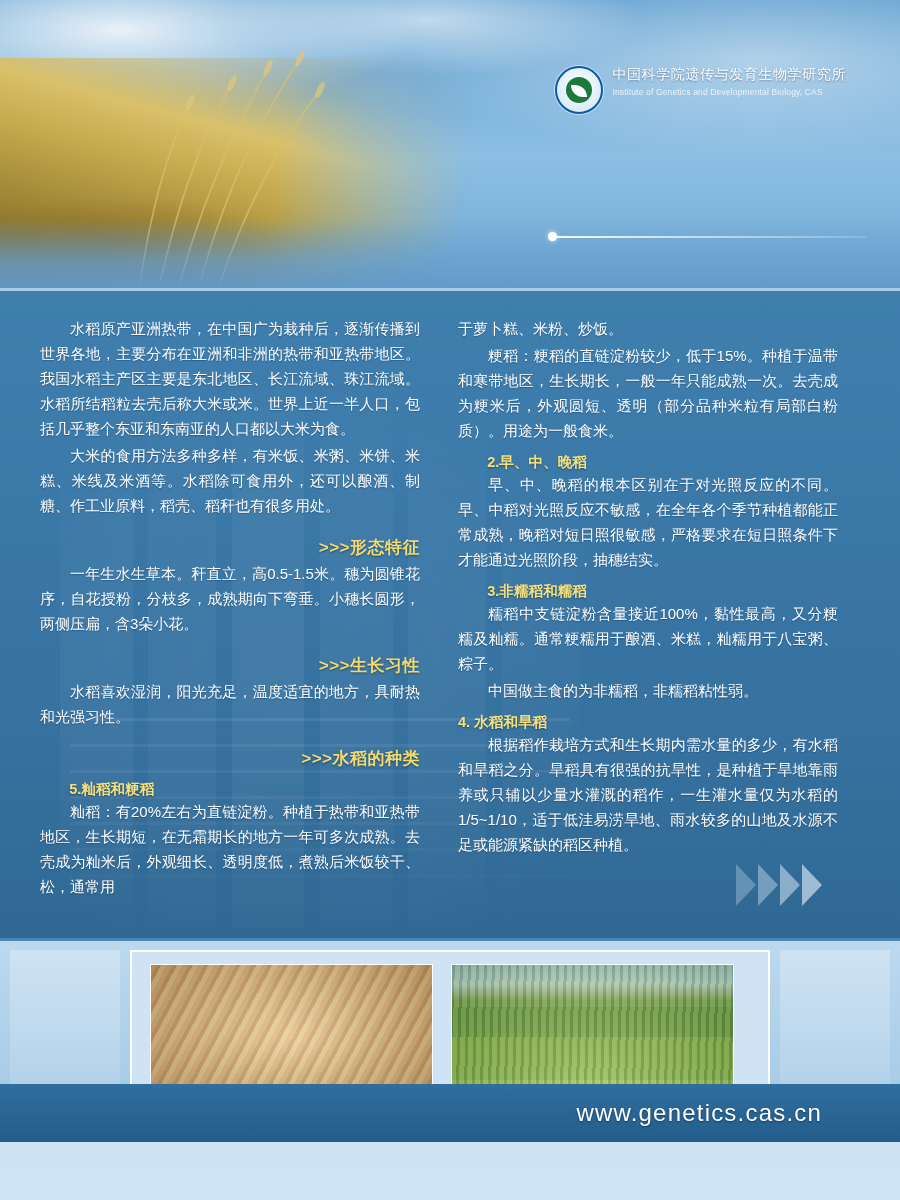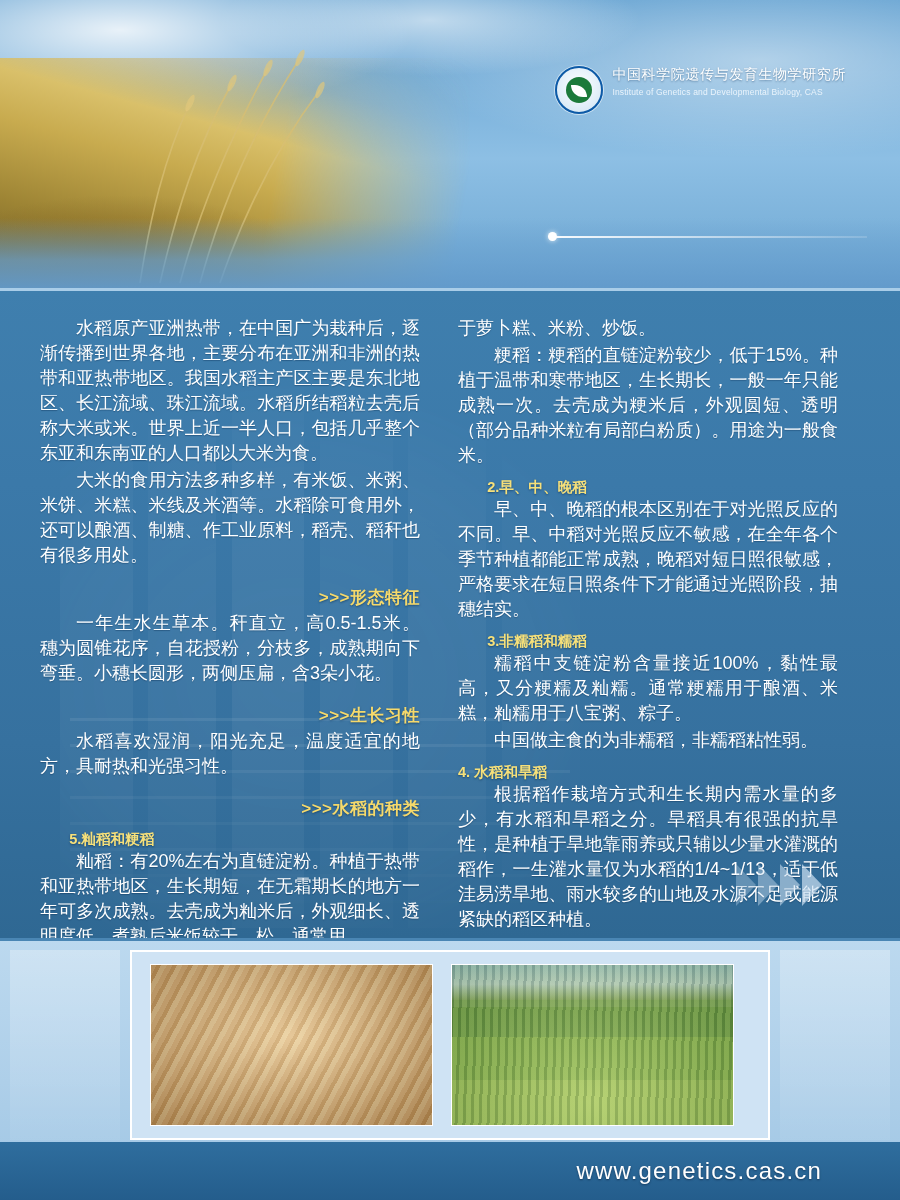--- a/index.html
+++ b/index.html
@@ -195,21 +195,21 @@
     padding: 28px 40px 0 40px;
     box-sizing: border-box;
     gap: 38px;
   }
   .col {
     width: 380px;
     color: #ffffff;
   }
   p.body-text {
     margin: 0 0 2px 0;
-    font-size: 18px;
+    font-size: 15px;
     line-height: 25px;
     text-align: justify;
     text-justify: inter-ideograph;
     text-indent: 2em;
     color: #ffffff;
     text-shadow: 0 1px 1px rgba(0,35,70,.35);
   }
   p.body-text.no-indent { text-indent: 0; }
   .sec-head {
     margin: 18px 0 2px 0;
@@ -244,21 +244,21 @@
   }
   .chev:nth-child(1){opacity:.45}
   .chev:nth-child(2){opacity:.6}
   .chev:nth-child(3){opacity:.78}
   .chev:nth-child(4){opacity:.95}
 
   
   .footer {
     position: absolute;
     left: 0; top: 938px;
-    width: 900px; height: 262px;
+    width: 900px; height: 204px;
     background: linear-gradient(180deg,#bcd9ef 0%, #aecfe9 55%, #9fc6e4 100%);
   }
   .footer-top-line {
     position: absolute; left: 0; top: 0; width: 900px; height: 3px;
     background: #4a86b4;
   }
   .photo-strip {
     position: absolute;
     left: 130px; top: 12px;
     width: 640px; height: 190px;
@@ -401,21 +401,21 @@
         <p class="body-text">粳稻：粳稻的直链淀粉较少，低于15%。种植于温带和寒带地区，生长期长，一般一年只能成熟一次。去壳成为粳米后，外观圆短、透明（部分品种米粒有局部白粉质）。用途为一般食米。</p>
 
         <h4 class="sub-head">2.早、中、晚稻</h4>
         <p class="body-text">早、中、晚稻的根本区别在于对光照反应的不同。早、中稻对光照反应不敏感，在全年各个季节种植都能正常成熟，晚稻对短日照很敏感，严格要求在短日照条件下才能通过光照阶段，抽穗结实。</p>
 
         <h4 class="sub-head">3.非糯稻和糯稻</h4>
         <p class="body-text">糯稻中支链淀粉含量接近100%，黏性最高，又分粳糯及籼糯。通常粳糯用于酿酒、米糕，籼糯用于八宝粥、粽子。</p>
         <p class="body-text">中国做主食的为非糯稻，非糯稻粘性弱。</p>
 
         <h4 class="sub-head flush">4. 水稻和旱稻</h4>
-        <p class="body-text">根据稻作栽培方式和生长期内需水量的多少，有水稻和旱稻之分。旱稻具有很强的抗旱性，是种植于旱地靠雨养或只辅以少量水灌溉的稻作，一生灌水量仅为水稻的1/4~1/13，适于低洼易涝旱地、雨水较多的山地及水源不足或能源紧缺的稻区种植。</p>
+        <p class="body-text">根据稻作栽培方式和生长期内需水量的多少，有水稻和旱稻之分。旱稻具有很强的抗旱性，是种植于旱地靠雨养或只辅以少量水灌溉的稻作，一生灌水量仅为水稻的1/5~1/10，适于低洼易涝旱地、雨水较多的山地及水源不足或能源紧缺的稻区种植。</p>
       </div>
     </div>
 
     <div class="chevrons">
       <span class="chev"></span>
       <span class="chev"></span>
       <span class="chev"></span>
       <span class="chev"></span>
     </div>
   </div>

